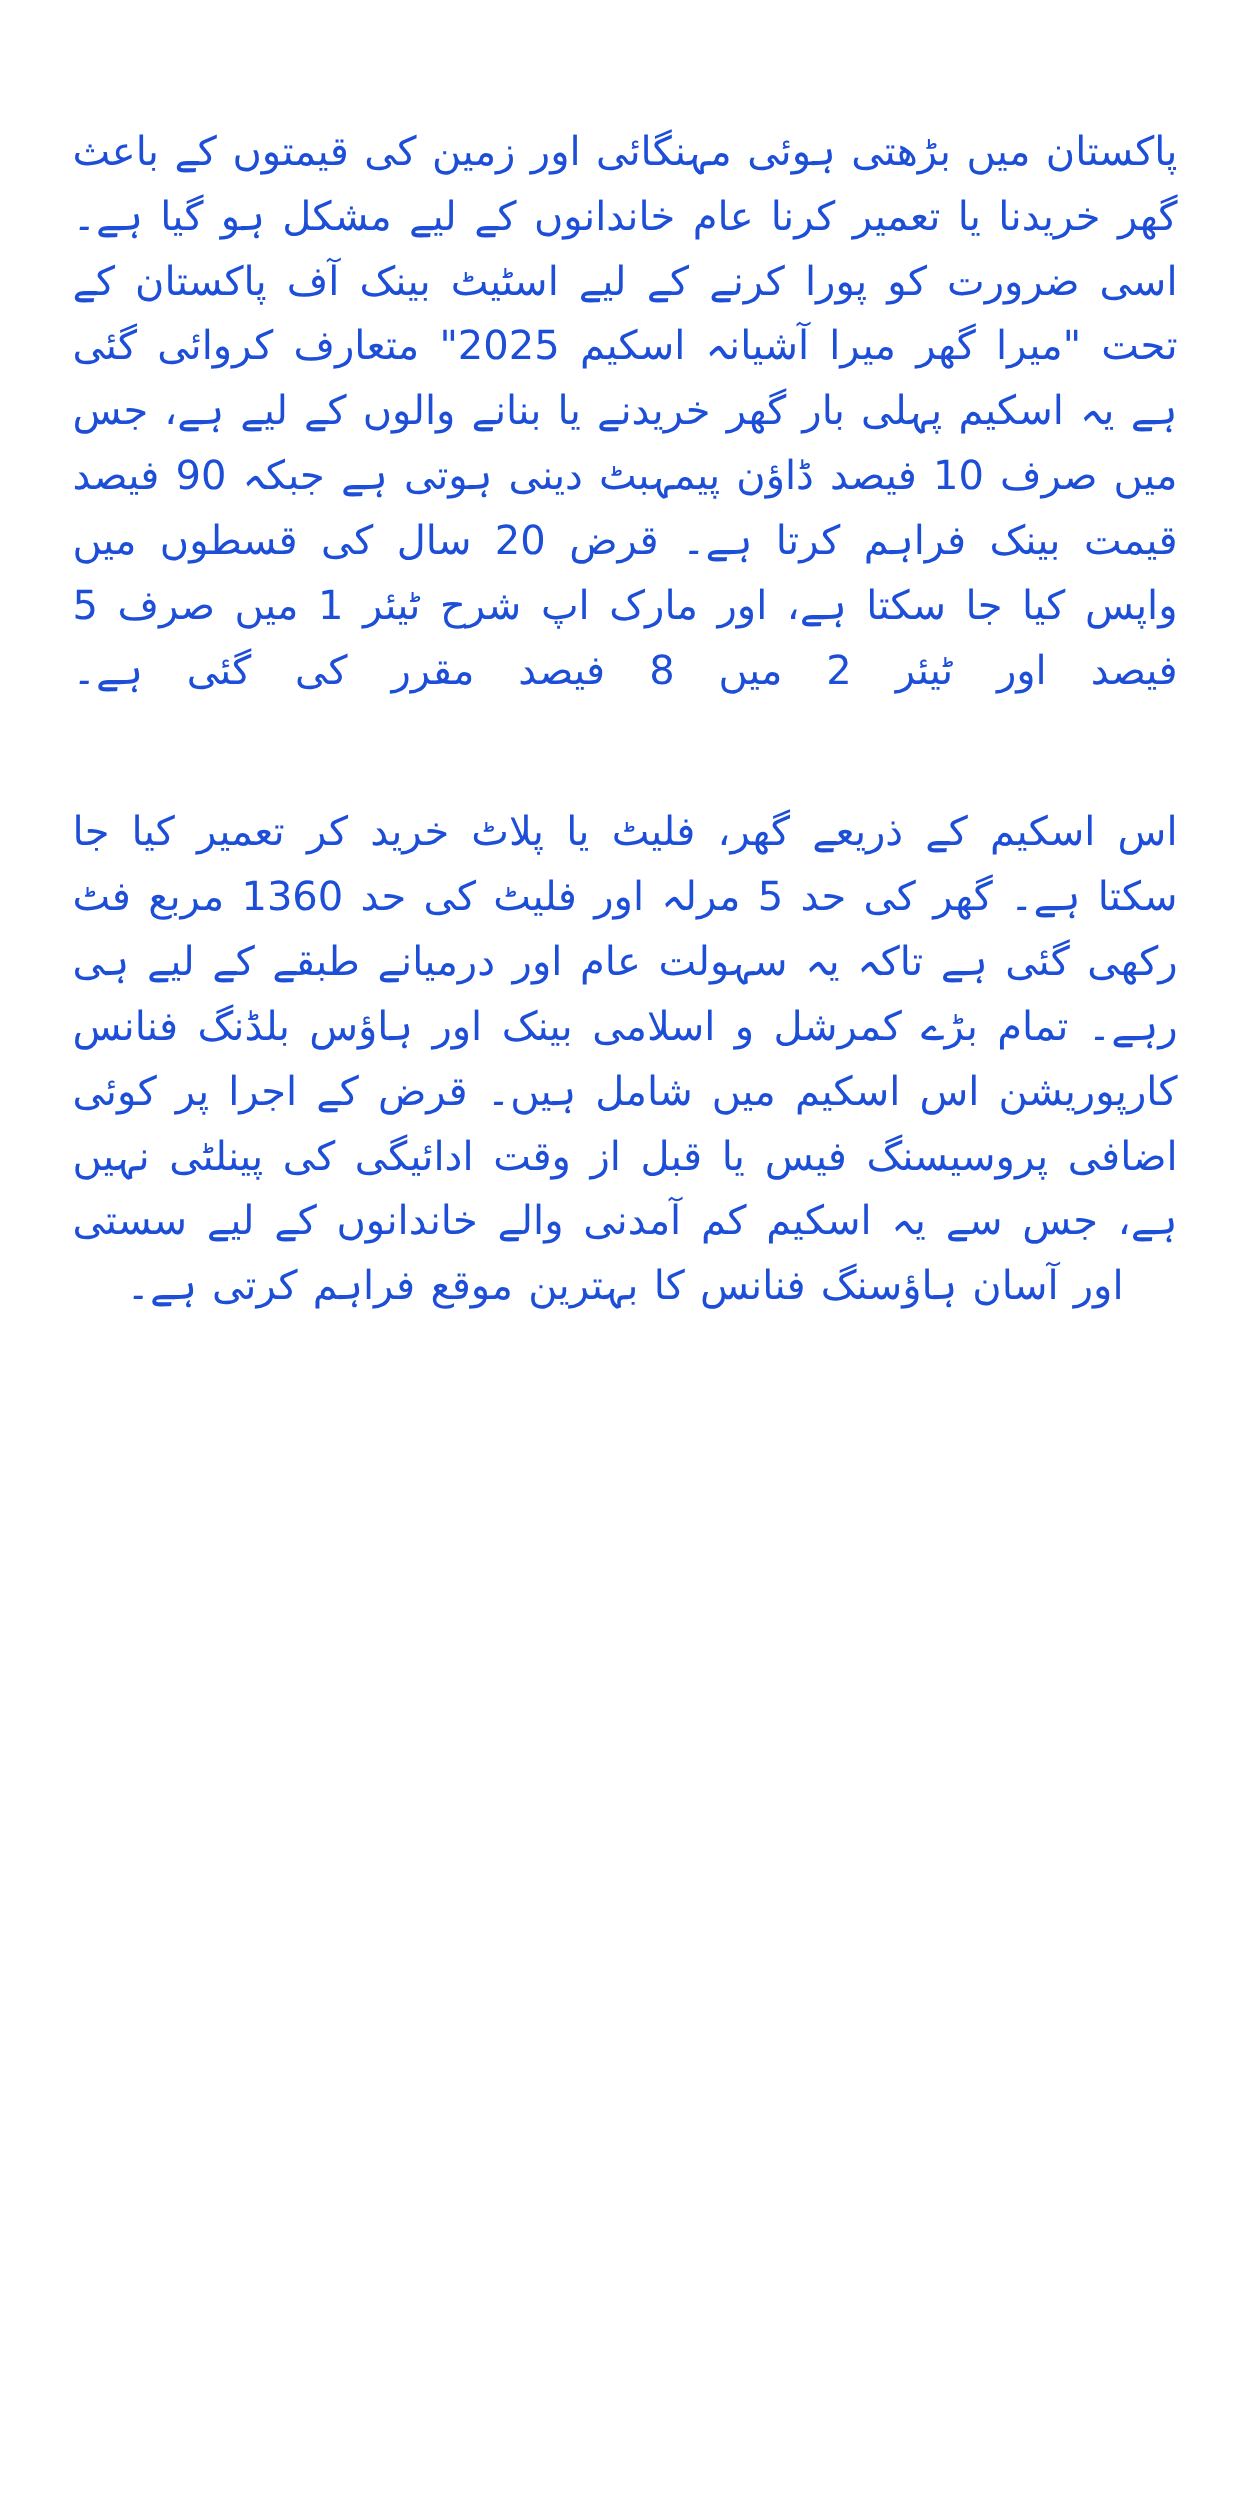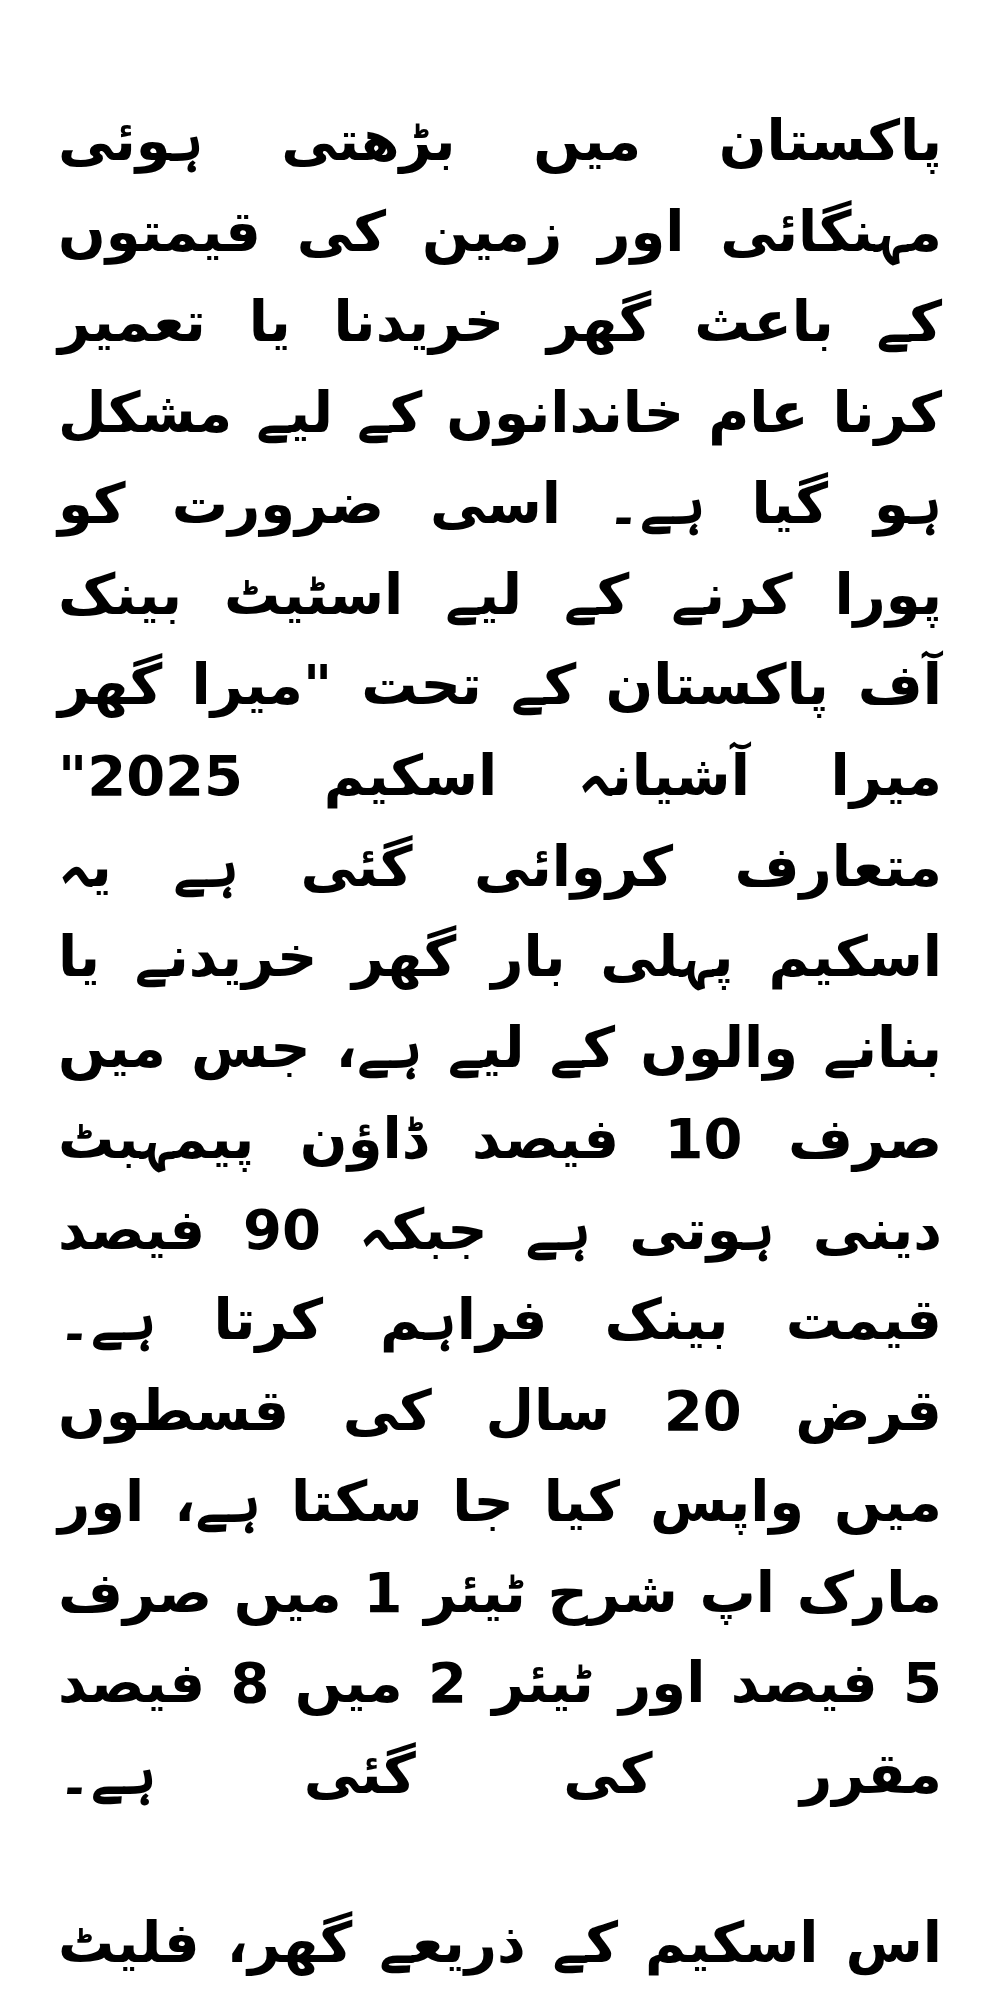--- a/index.html
+++ b/index.html
@@ -22,30 +22,30 @@
     display: flex;
     flex-direction: column;
     justify-content: flex-start;
   }
   .article {
     direction: rtl;
     text-align: justify;
     text-align-last: justify;
   }
   .para {
-    font-size: 56px;
+    font-size: 32px;
     line-height: 1.62;
     letter-spacing: 0px;
     word-spacing: 2px;
-    color: #000000;
+    color: #1d4ed8;
     margin: 0;
     direction: rtl;
     text-align: justify;
     text-align-last: justify;
-    font-weight: 700;
+    font-weight: 400;
   }
   .para + .para {
     margin-top: 78px;
   }
   .para:last-child {
     text-align-last: center;
   }
 </style>
 </head>
 <body>

